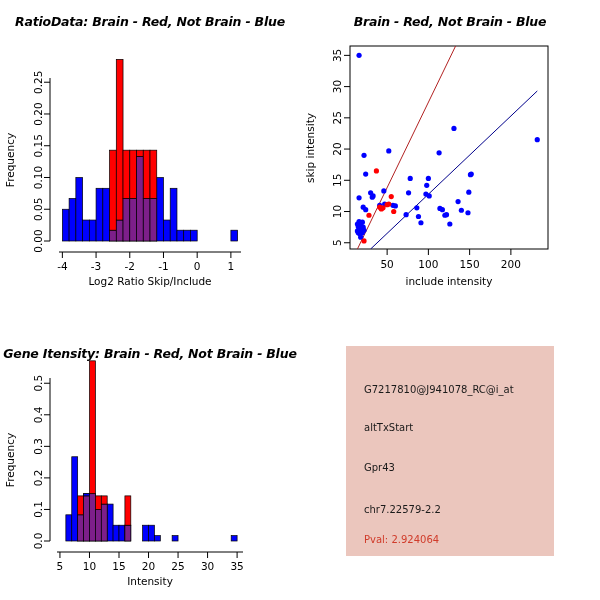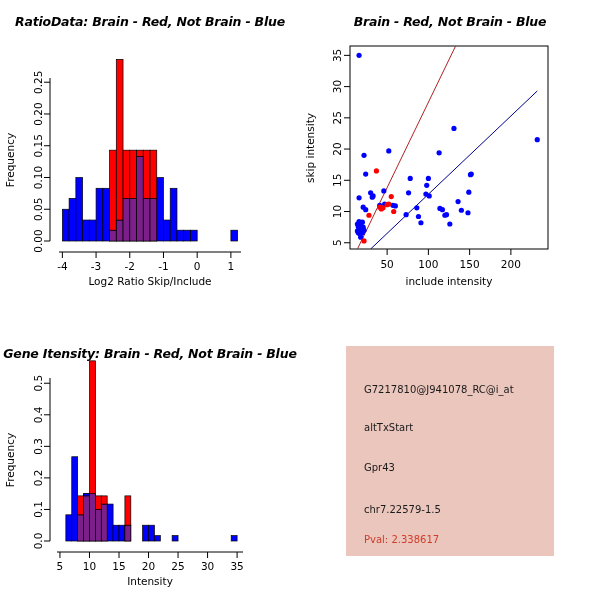--- a/index.html
+++ b/index.html
@@ -311,18 +311,18 @@
         <text class="axlab" x="14" y="160" text-anchor="middle" transform="rotate(-90,14,160)">Frequency</text>
       </svg>
     </div>
   </div>
 
   <div class="panel" id="panel-info">
     <div class="card">
       <div class="line" style="top:38px">G7217810@J941078_RC@i_at</div>
       <div class="line" style="top:76px">altTxStart</div>
       <div class="line" style="top:116px">Gpr43</div>
-      <div class="line" style="top:158px">chr7.22579-1.5</div>
-      <div class="line pval" style="top:188px">Pval: 2.338617</div>
+      <div class="line" style="top:158px">chr7.22579-2.2</div>
+      <div class="line pval" style="top:188px">Pval: 2.924064</div>
     </div>
   </div>
 
 </div>
 
 </body></html>

